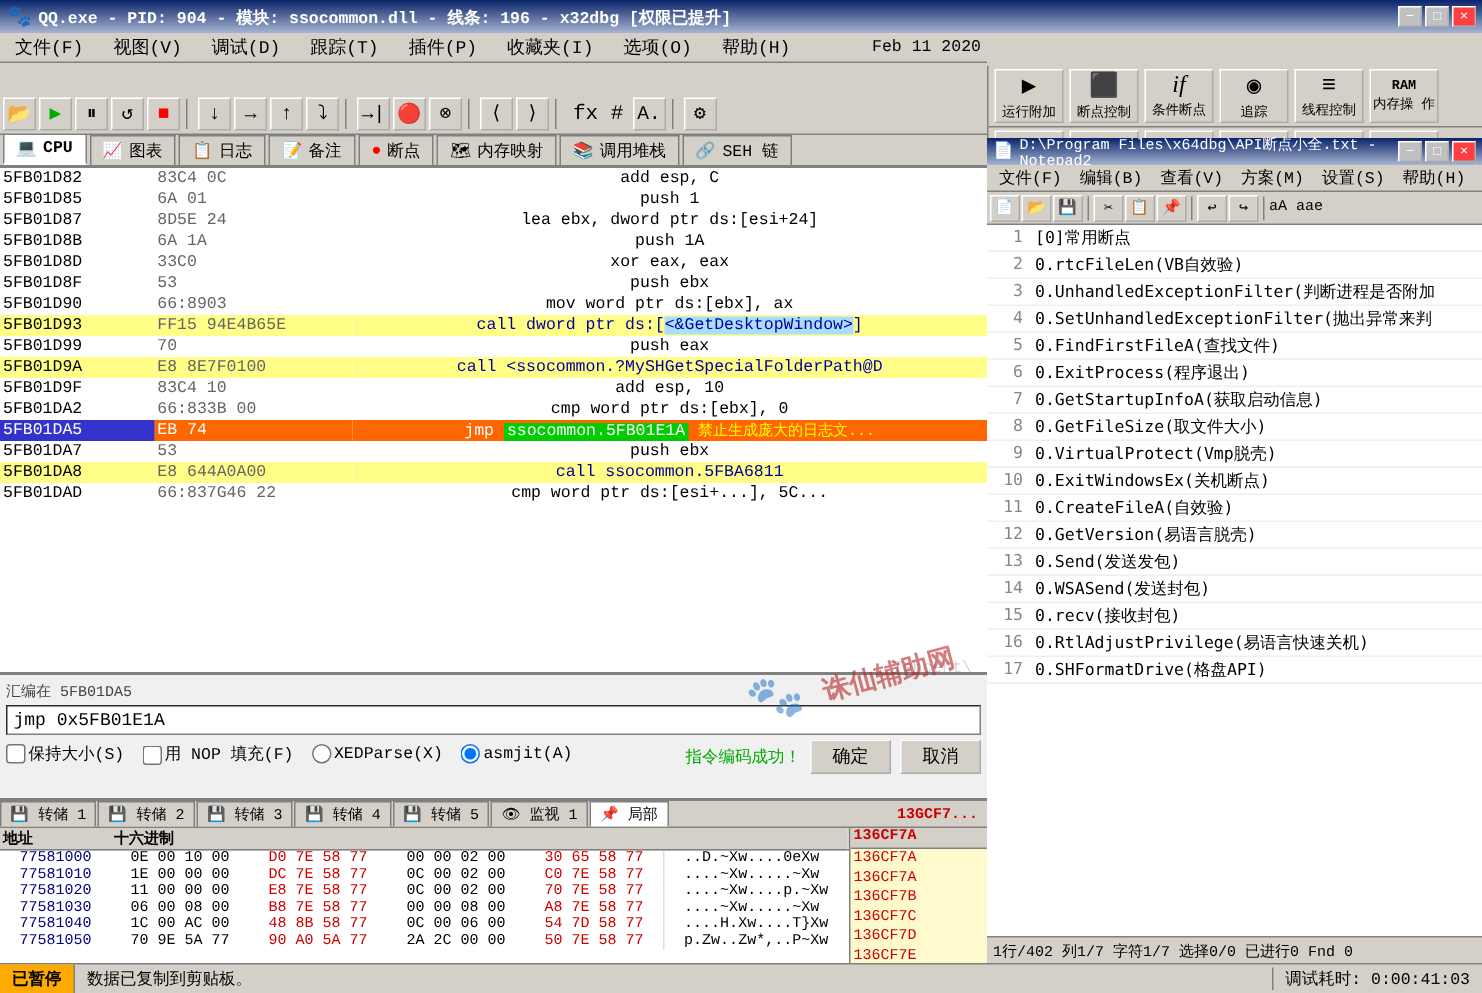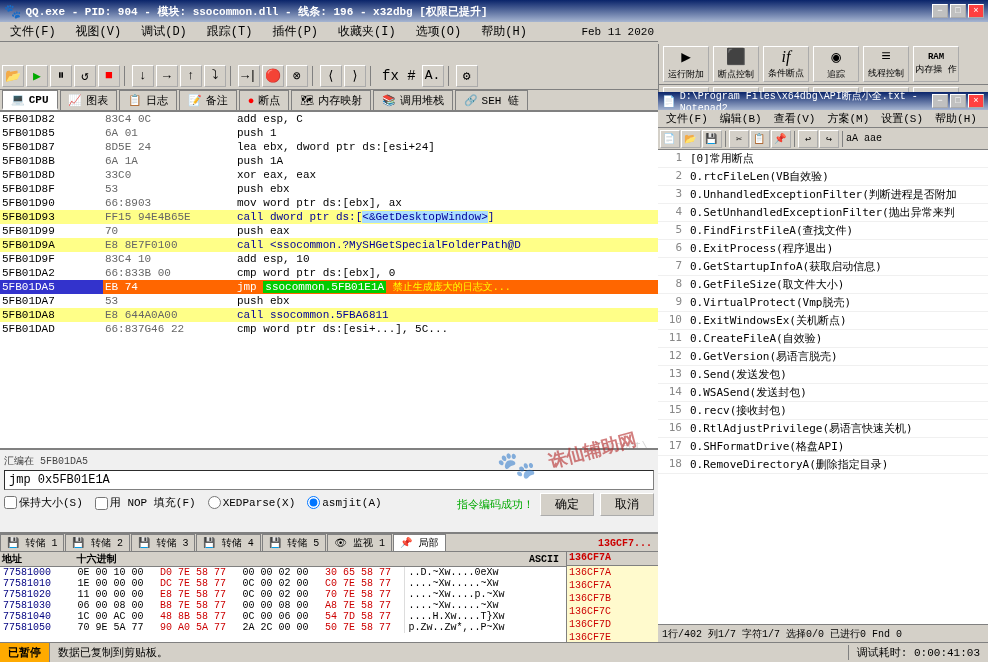--- a/index.html
+++ b/index.html
@@ -142,21 +142,21 @@
     .tab.active {
       background: #fff;
       border-bottom: 2px solid #fff;
       font-weight: bold;
     }
     .disasm-table { width: 100%; border-collapse: collapse; font-size: 11px; }
     .disasm-table tr { height: 14px; }
     .disasm-table td { padding: 0 2px; white-space: nowrap; }
     .addr { color: #000; min-width: 70px; }
     .bytes { color: #666; min-width: 80px; }
-    .instr { color: #000; }
+    .instr { color: #000; text-align: center; }
     .row-jmp { background: #ff6600 !important; color: white; }
     .row-call-bg { background: #ffff88; }
 
     
     .asm-box {
       position: absolute;
       bottom: 0;
       left: 0;
       right: 0;
       background: #f0f0f0;
@@ -254,21 +254,21 @@
       border-bottom: none;
       background: #d4d0c8;
       cursor: pointer;
       margin-right: 1px;
       display: flex; align-items: center; gap: 2px;
     }
     .dump-tab.active { background: white; }
 
     .dump-table { width: 100%; border-collapse: collapse; font-size: 10px; font-family: 'Courier New', monospace; }
     .dump-table th { background: #d4d0c8; height: 14px; text-align: left; padding: 0 2px; border-bottom: 1px solid #808080; }
-    .dump-table td { padding: 0 3px; white-space: nowrap; margin-left: 24px; }
+    .dump-table td { padding: 0 13px; white-space: nowrap; margin-left: 24px; }
     .dump-addr { color: #000080; min-width: 65px; }
     .dump-hex { color: #000; }
     .dump-hex-r { color: #cc0000; }
     .dump-ascii { color: #000; border-left: 1px solid #ddd; padding-left: 4px; }
 
     
     .status-bar {
       height: 22px;
       background: #d4d0c8;
       border-top: 1px solid #808080;
@@ -790,24 +790,20 @@
             <span class="np-linetext">0.recv(接收封包)</span>
           </div>
         <div class="np-line">
             <span class="np-linenum">16</span>
             <span class="np-linetext">0.RtlAdjustPrivilege(易语言快速关机)</span>
           </div>
         <div class="np-line">
             <span class="np-linenum">17</span>
             <span class="np-linetext">0.SHFormatDrive(格盘API)</span>
           </div>
-        <div class="np-line">
-            <span class="np-linenum">18</span>
-            <span class="np-linetext">0.RemoveDirectoryA(删除指定目录)</span>
-          </div>
       </div>
 
       <div style="height:18px; background:#d4d0c8; border-top:1px solid #808080; display:flex; align-items:center; padding:0 4px; font-size:10px;">
         <span>1行/402  列1/7  字符1/7  选择0/0  已进行0  Fnd 0</span>
       </div>
     </div>
 
     <div style="position:absolute; bottom:0; left:0; right:0; height:20px; background:#d4d0c8; border-top:1px solid #808080; display:flex; align-items:center; font-size:11px;">
       <div style="background:#ffaa00; padding:0 8px; height:100%; display:flex; align-items:center; font-weight:bold; border-right:1px solid #808080;">已暂停</div>
       <div style="padding:0 8px; flex:1;">数据已复制到剪贴板。</div>

